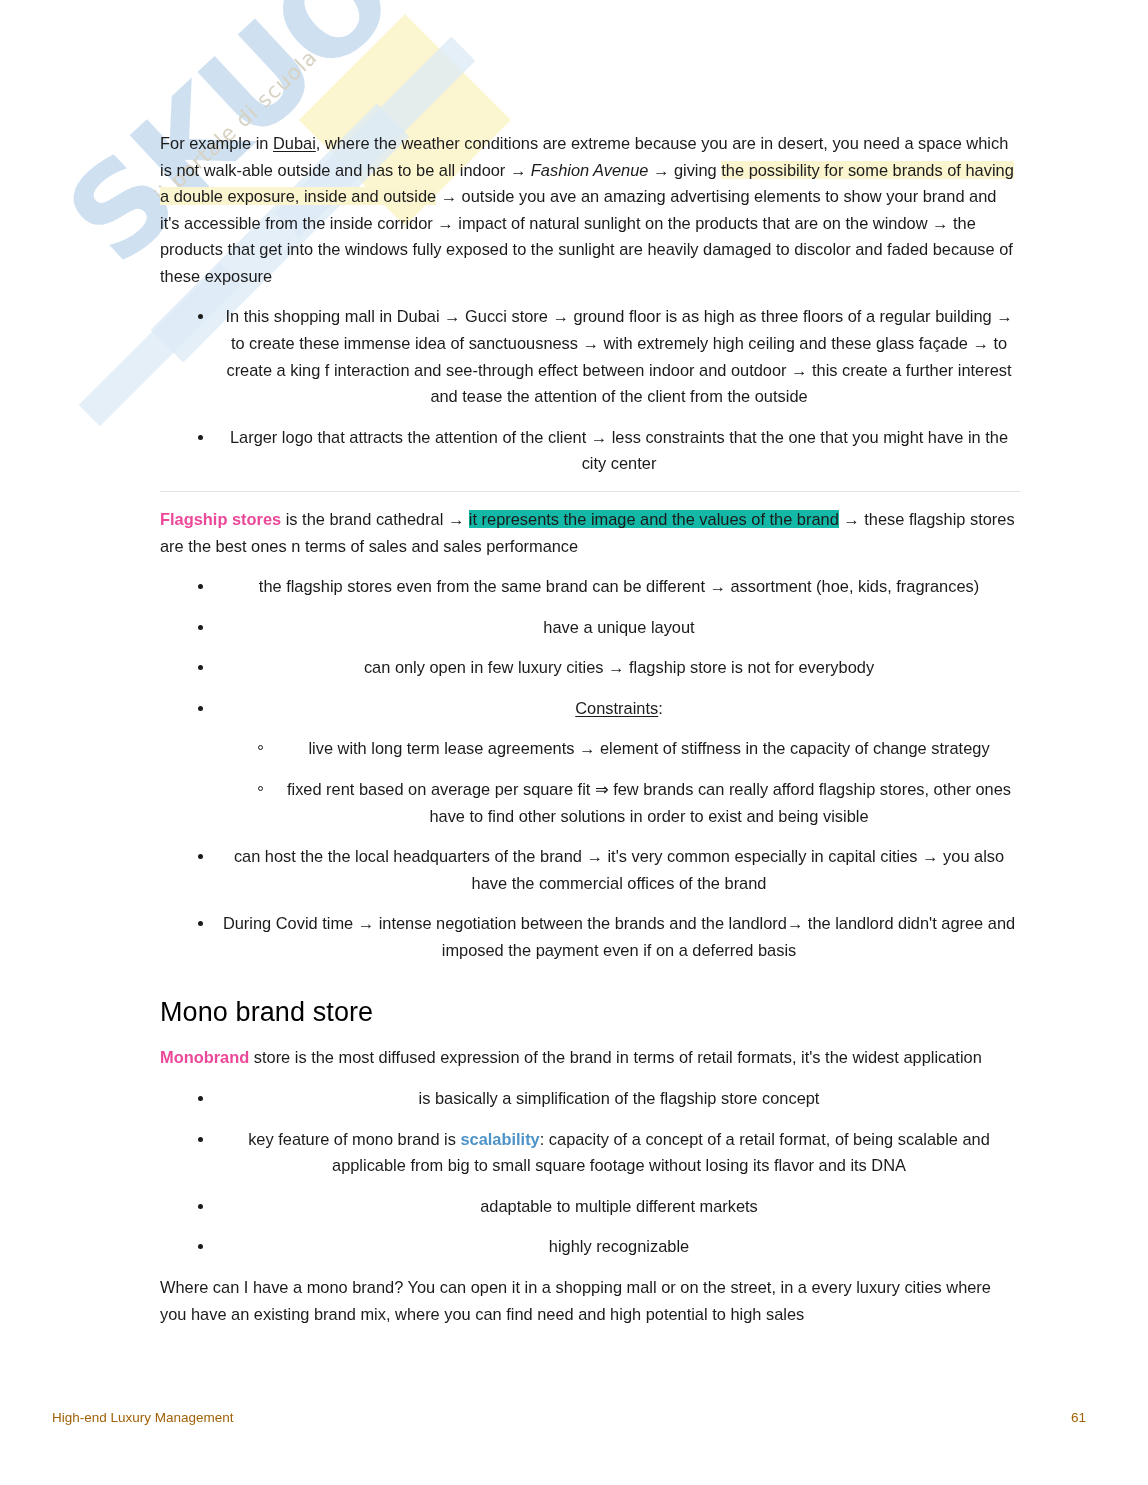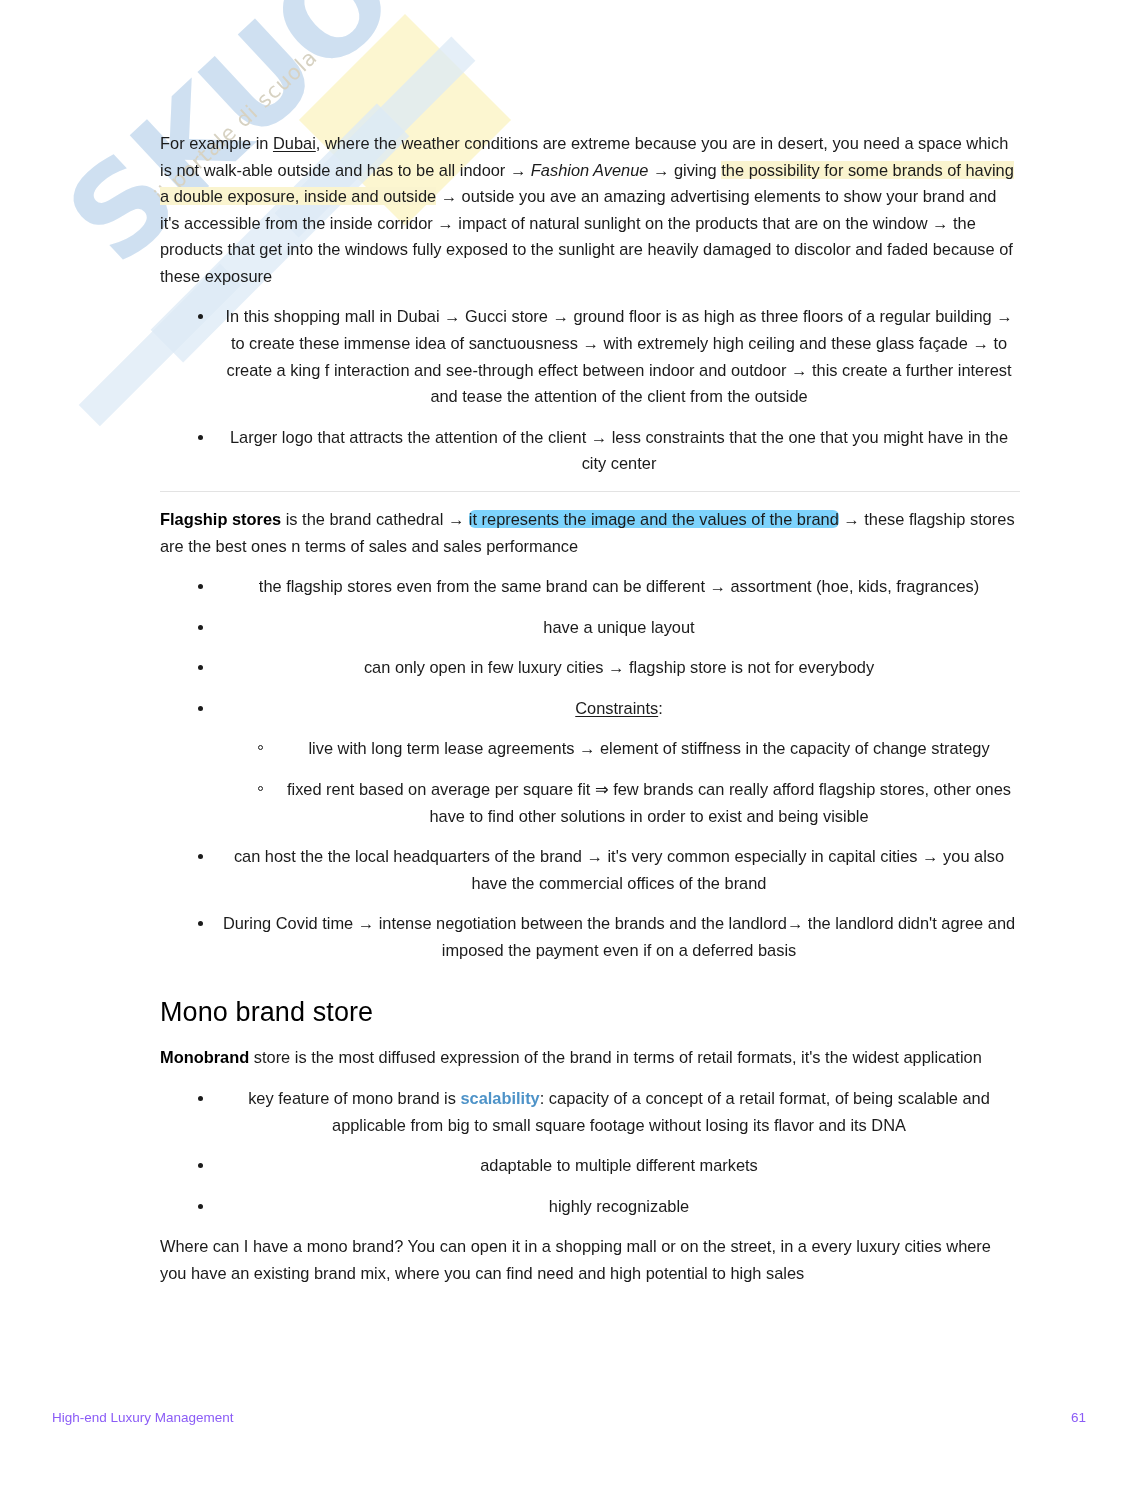--- a/index.html
+++ b/index.html
@@ -80,23 +80,23 @@
   }
 
   p.para, li {
     font-size: 16.4px;
     line-height: 1.62;
     margin: 0;
     color: #1b1b1b;
   }
   p.para { margin-bottom: 14px; }
 
-  .hl { background: #7dd3fc; border-radius: 6px; }
+  .hl { background: #14b8a6; }
   .hl-soft { background: #faf4cf; }
-  .orange { color: #000000; font-weight: bold; }
+  .orange { color: #ec4899; font-weight: bold; }
   .blue { color: #4e93c8; font-weight: bold; }
   .u { text-decoration: underline; text-underline-offset: 2px; }
   .it { font-style: italic; }
 
   hr.rule {
     border: 0;
     border-top: 1px solid #e3e3e3;
     margin: 12px 0 14px 0;
   }
 
@@ -158,21 +158,21 @@
     position: absolute;
     left: 0;
     bottom: 60px;
     width: 100%;
     box-sizing: border-box;
     padding: 0 62px 0 52px;
     display: flex;
     justify-content: space-between;
     align-items: flex-start;
     font-size: 13.5px;
-    color: #8b5cf6;
+    color: #a16207;
     z-index: 2;
   }
 </style>
 </head>
 <body>
 
 <div id="watermark">
   <div class="wm-diamond"></div>
   <div class="wm-band wm-b1"></div>
   <div class="wm-band wm-b2"></div>
@@ -206,20 +206,21 @@
     </li>
     <li>can host the the local headquarters of the brand → it's very common especially in capital cities → you also have the commercial offices of the brand</li>
     <li>During Covid time → intense negotiation between the brands and the landlord→ the landlord didn't agree and imposed the payment even if on a deferred basis</li>
   </ul>
 
   <h2 class="section">Mono brand store</h2>
 
   <p class="para"><span class="orange">Monobrand</span><span> store is the most diffused expression of the brand in terms of retail formats, it's the widest application</span></p>
 
   <ul class="lvl1">
+    <li>is basically a simplification of the flagship store concept</li>
     <li><span>key feature of mono brand is </span><span class="blue">scalability</span><span>: capacity of a concept of a retail format, of being scalable and applicable from big to small square footage without losing its flavor and its DNA</span></li>
     <li>adaptable to multiple different markets</li>
     <li>highly recognizable</li>
   </ul>
 
   <p class="para">Where can I have a mono brand? You can open it in a shopping mall or on the street, in a every luxury cities where you have an existing brand mix, where you can find need and high potential to high sales</p>
 
 
 </div>
 

